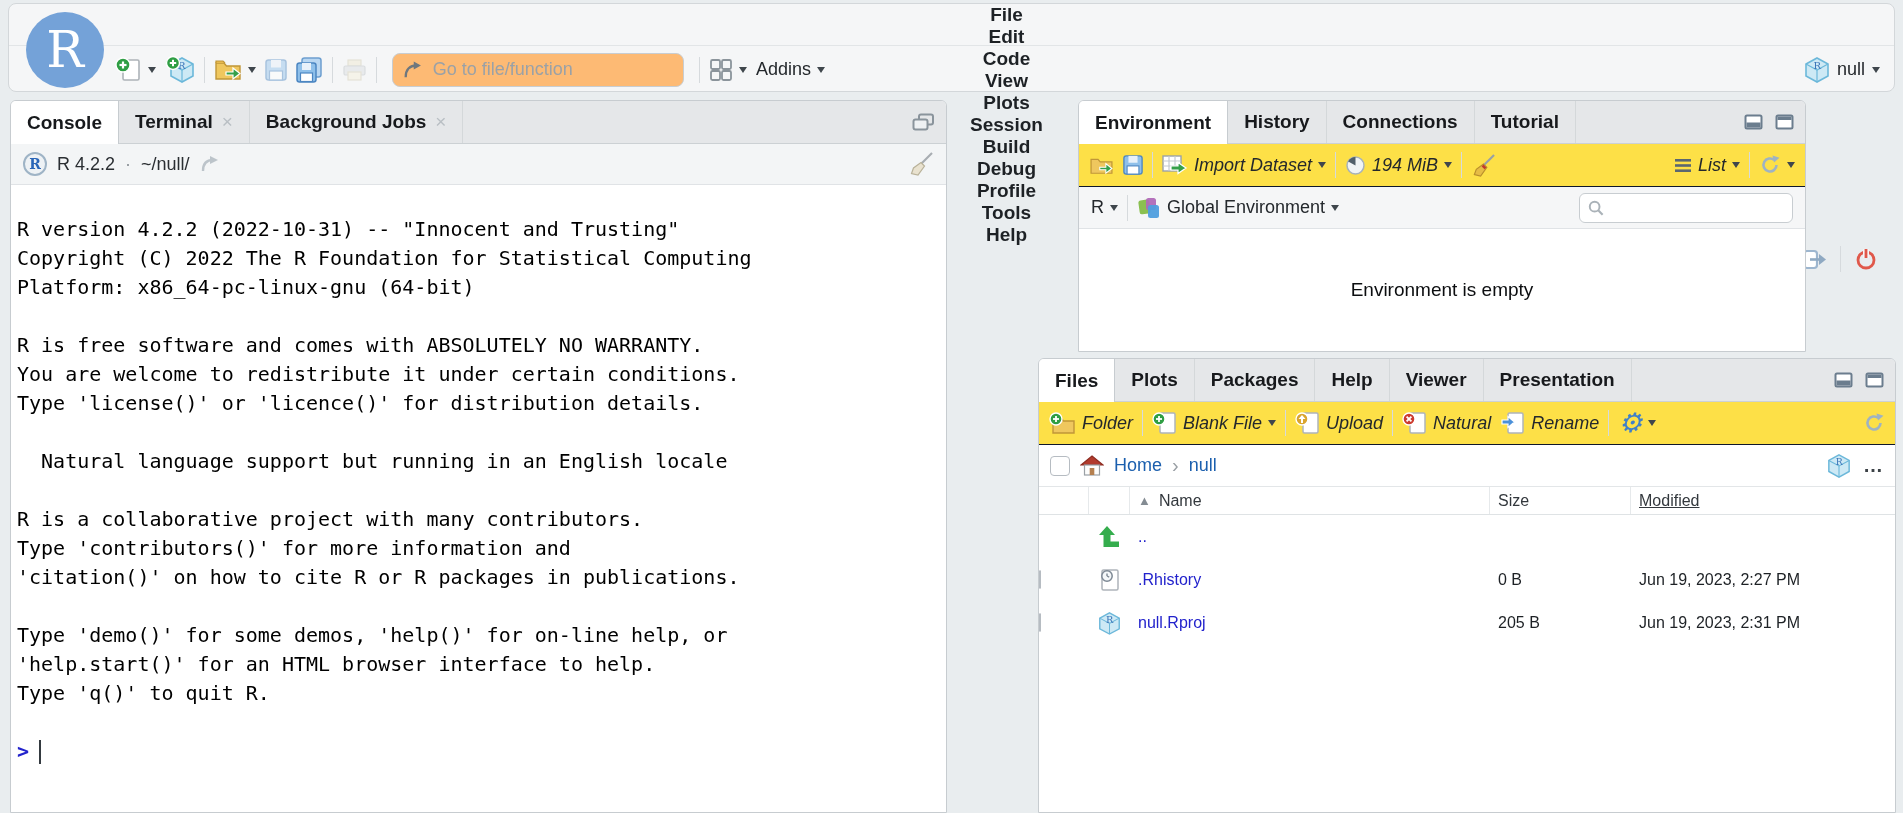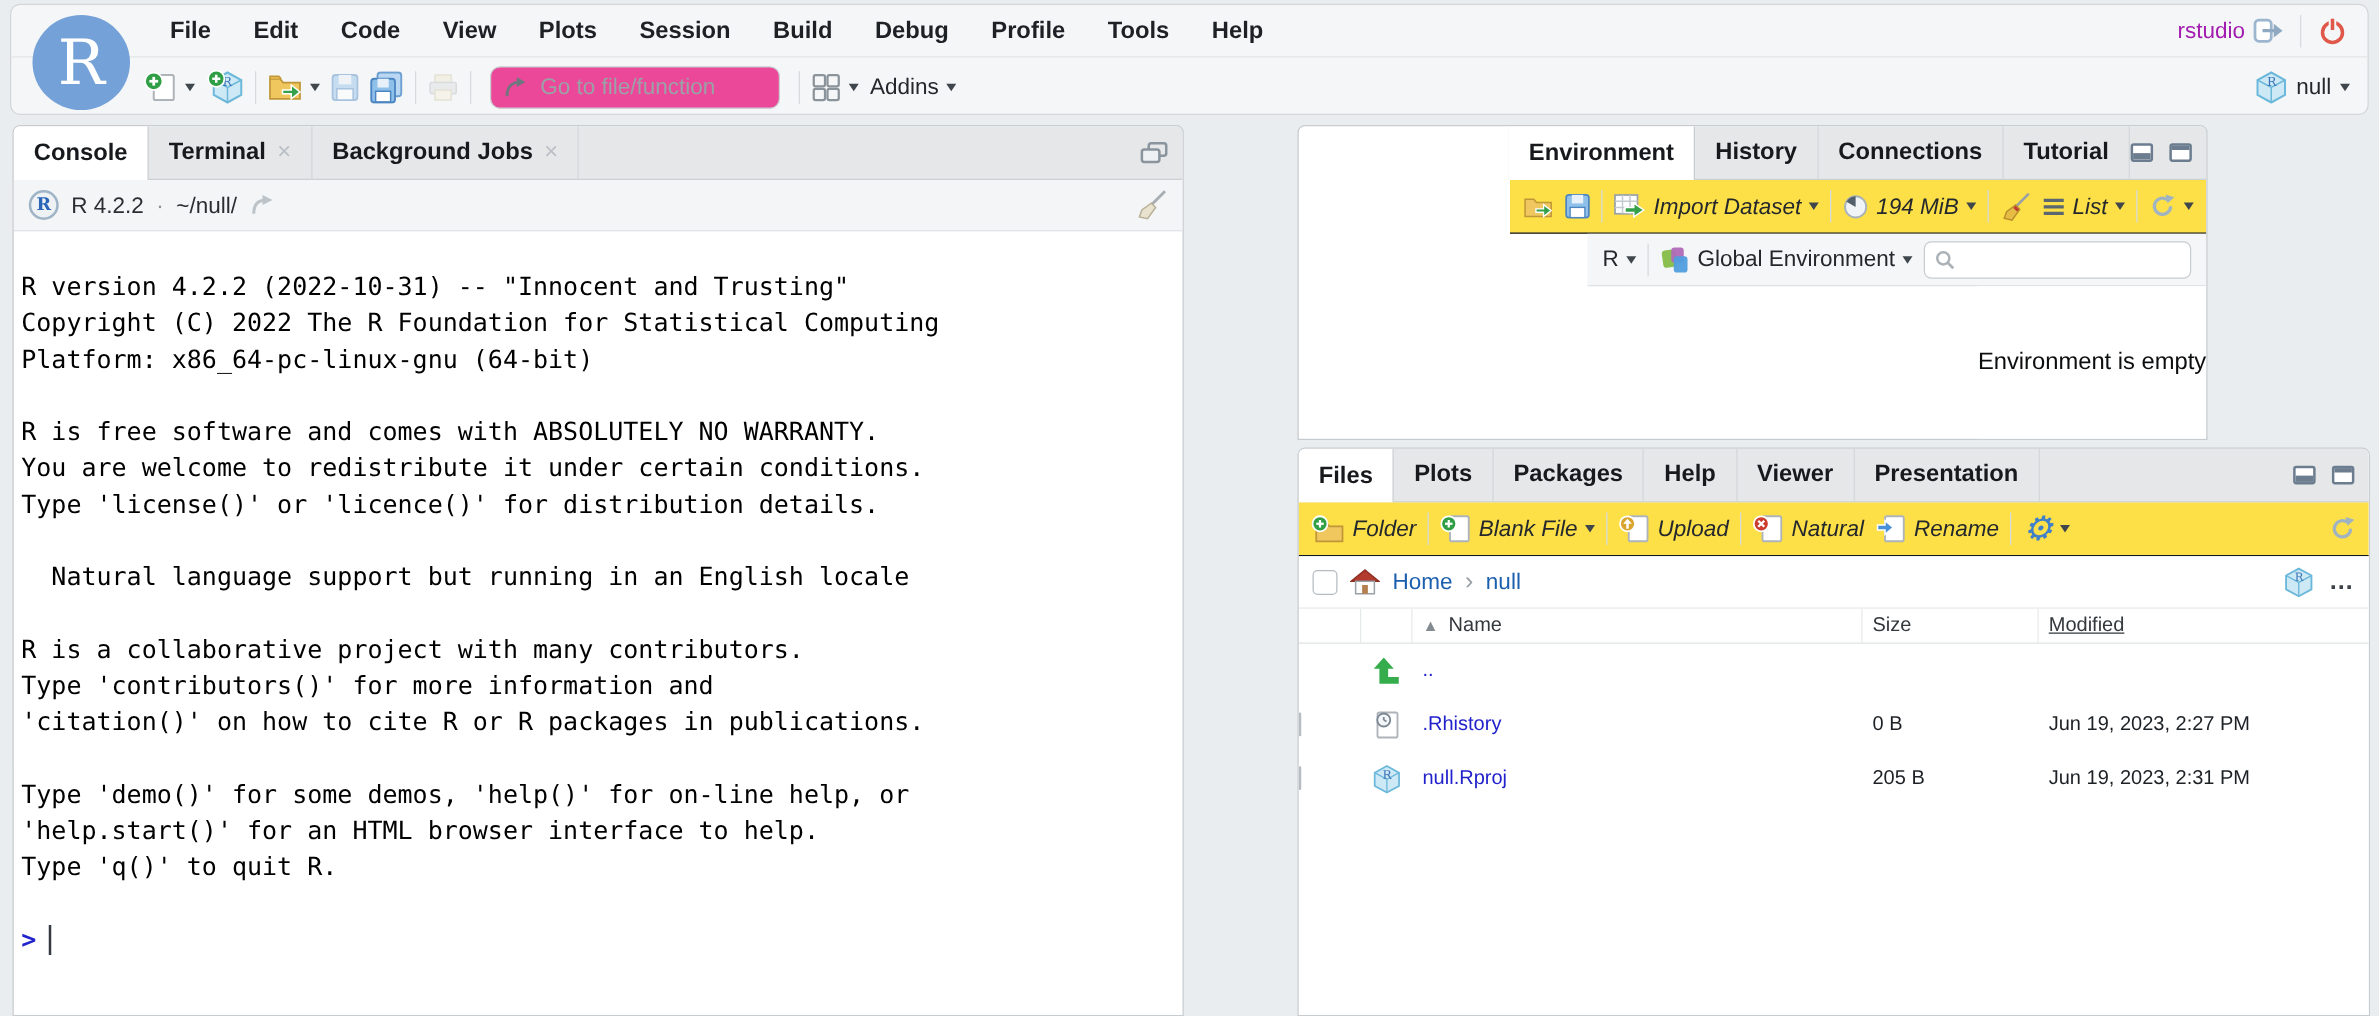--- a/index.html
+++ b/index.html
@@ -7,47 +7,47 @@
   body {
     width:1903px; height:813px; position:relative; overflow:hidden;
     background:#e9edef; font-family:"Liberation Sans", sans-serif;
     -webkit-font-smoothing:antialiased;
   }
 
   
   .header { position:absolute; left:8px; top:3px; right:8px; height:89px;
     background:#f5f6f7; border:1px solid #d3d7da; border-radius:8px; }
   .menu-row { position:absolute; left:0; right:0; top:0; height:42px;
-    border-bottom:1px solid #e2e5e7; display:flex; align-items:center; padding-left:110px; }
+    border-bottom:1px solid #e2e5e7; display:flex; align-items:center; padding-left:110px;flex-direction:column; }
   .menu-item { padding:0 17px; font-size:19px; font-weight:700; color:#1d2125; cursor:default; }
   .menu-right { margin-left:auto; display:flex; align-items:center; gap:13px; padding-right:16px; }
   .session-label { font-size:18px; color:#a21caf; }
   .toolbar-row { position:absolute; left:0; right:0; top:43px; height:45px;
     display:flex; align-items:center; gap:9px; padding-left:106px; padding-right:14px; }
   .logo { position:absolute; left:17px; top:8px; width:78px; height:76px; border-radius:50%;
     background:#74a2d8; display:flex; align-items:center; justify-content:center; z-index:5; }
   .logo span { font-family:"DejaVu Serif", serif; font-size:50px; color:#ffffff; line-height:1; }
 
   .vsep { width:1px; height:26px; background:#d6dadd; }
   .tbtn { display:flex; align-items:center; gap:6px; color:#24282c; font-size:18px; }
   .caret { width:0; height:0; border-left:4.5px solid transparent; border-right:4.5px solid transparent;
     border-top:6px solid #3f464c; display:inline-block; }
-  .goto-box { width:232px; height:34px; background:#ec4899; border:1px solid #c8cdd1; border-radius:8px;
+  .goto-box { width:292px; height:34px; background:#fdba74; border:1px solid #c8cdd1; border-radius:8px;
     display:flex; align-items:center; gap:8px; padding:0 10px; margin:0 6px; }
   .goto-box input { border:none; outline:none; background:transparent; width:100%;
     font-family:"Liberation Sans",sans-serif; font-size:18px; color:#333; }
   .goto-box input::placeholder { color:#9aa1a7; }
   .right-project { margin-left:auto; display:flex; align-items:center; gap:7px; font-size:18px; color:#24282c; }
 
   
   .main { position:absolute; left:10px; top:100px; right:7px; bottom:0; }
   .pane { position:absolute; background:#fff; border:1px solid #c7ccd0; border-radius:6px 6px 0 0;
     display:flex; flex-direction:column; overflow:hidden; }
   #console-pane { left:0; top:0; width:937px; height:713px; }
-  #env-pane { left:1028px; top:0; width:728px; height:252px;align-items:flex-end; }
+  #env-pane { left:1068px; top:0; width:728px; height:252px; }
   #files-pane { left:1028px; top:258px; width:858px; height:455px; }
 
   .tabbar { height:43px; min-height:43px; background:#e5e7e9; border-bottom:1px solid #ccd1d4; display:flex; }
   .tab { display:flex; align-items:center; gap:9px; padding:0 16px; font-size:19px; font-weight:700;
     color:#17191c; border-right:1px solid #d4d8da; cursor:default; }
   .tab.active { background:#fff; margin-bottom:-1px; border-right:1px solid #c7ccd0; }
   .tab .close { font-size:19px; font-weight:400; color:#b9bfc4; }
   .tab-tools { margin-left:auto; display:flex; align-items:center; gap:12px; padding-right:11px; }
 
   .console-header { height:41px; min-height:41px; background:#f3f5f6; border-bottom:1px solid #e0e3e6;

